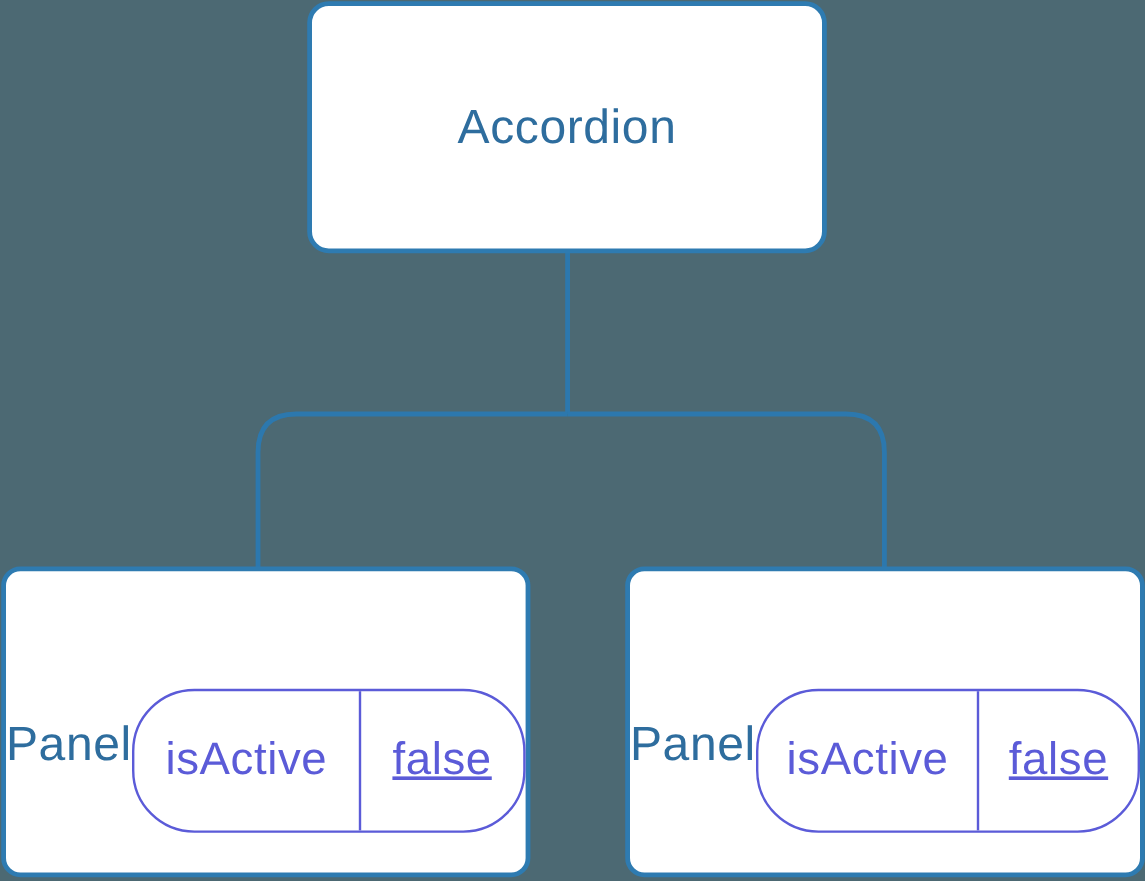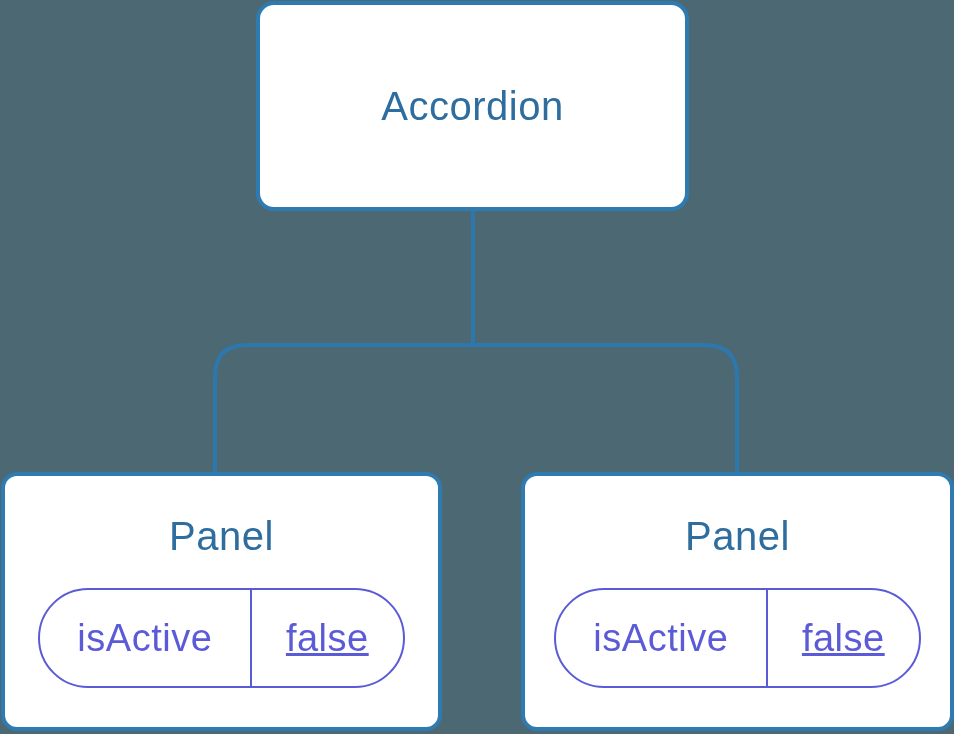--- a/index.html
+++ b/index.html
@@ -52,30 +52,30 @@
     font-size: 40px;
     font-weight: 500;
     line-height: 48px;
     letter-spacing: 0.5px;
   }
   .node-panel {
     top: 472px;
     width: 441px; height: 259px;
     border-radius: 16px;
     display: flex;
-    flex-direction: column;
+    flex-direction: row;
     align-items: center;
     padding-top: 36px;
   }
   .node-panel.left  { left: 1px; }
   .node-panel.right { left: 521px; width: 433px; }
   .prop-pill {
     margin-top: 28px;
     width: 367px;
-    height: 100px;
+    height: 120px;
     border: 2.5px solid var(--prop-accent);
     border-radius: 52px;
     display: flex;
     align-items: stretch;
     color: var(--prop-accent);
     font-size: 38px;
     letter-spacing: 0.5px;
   }
   .prop-name {
     width: 58.3%;

